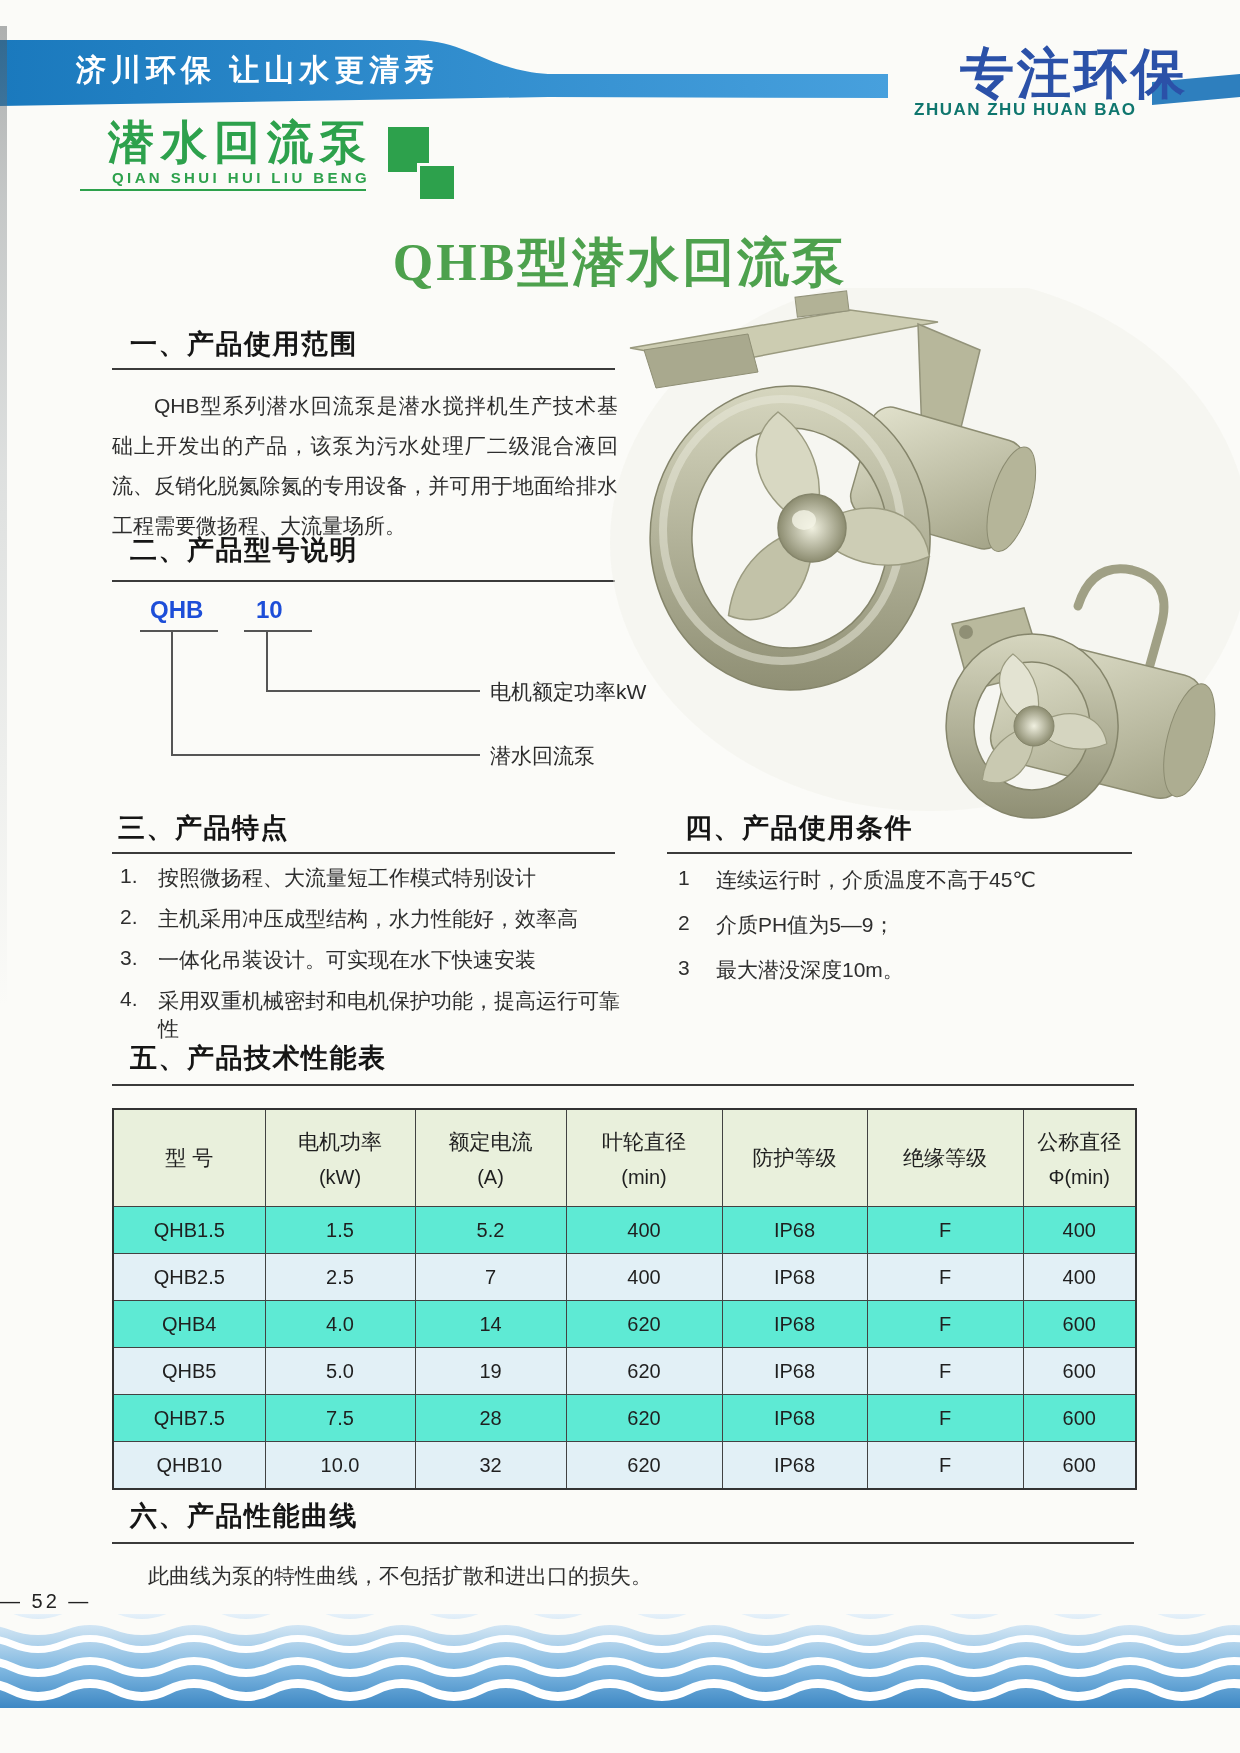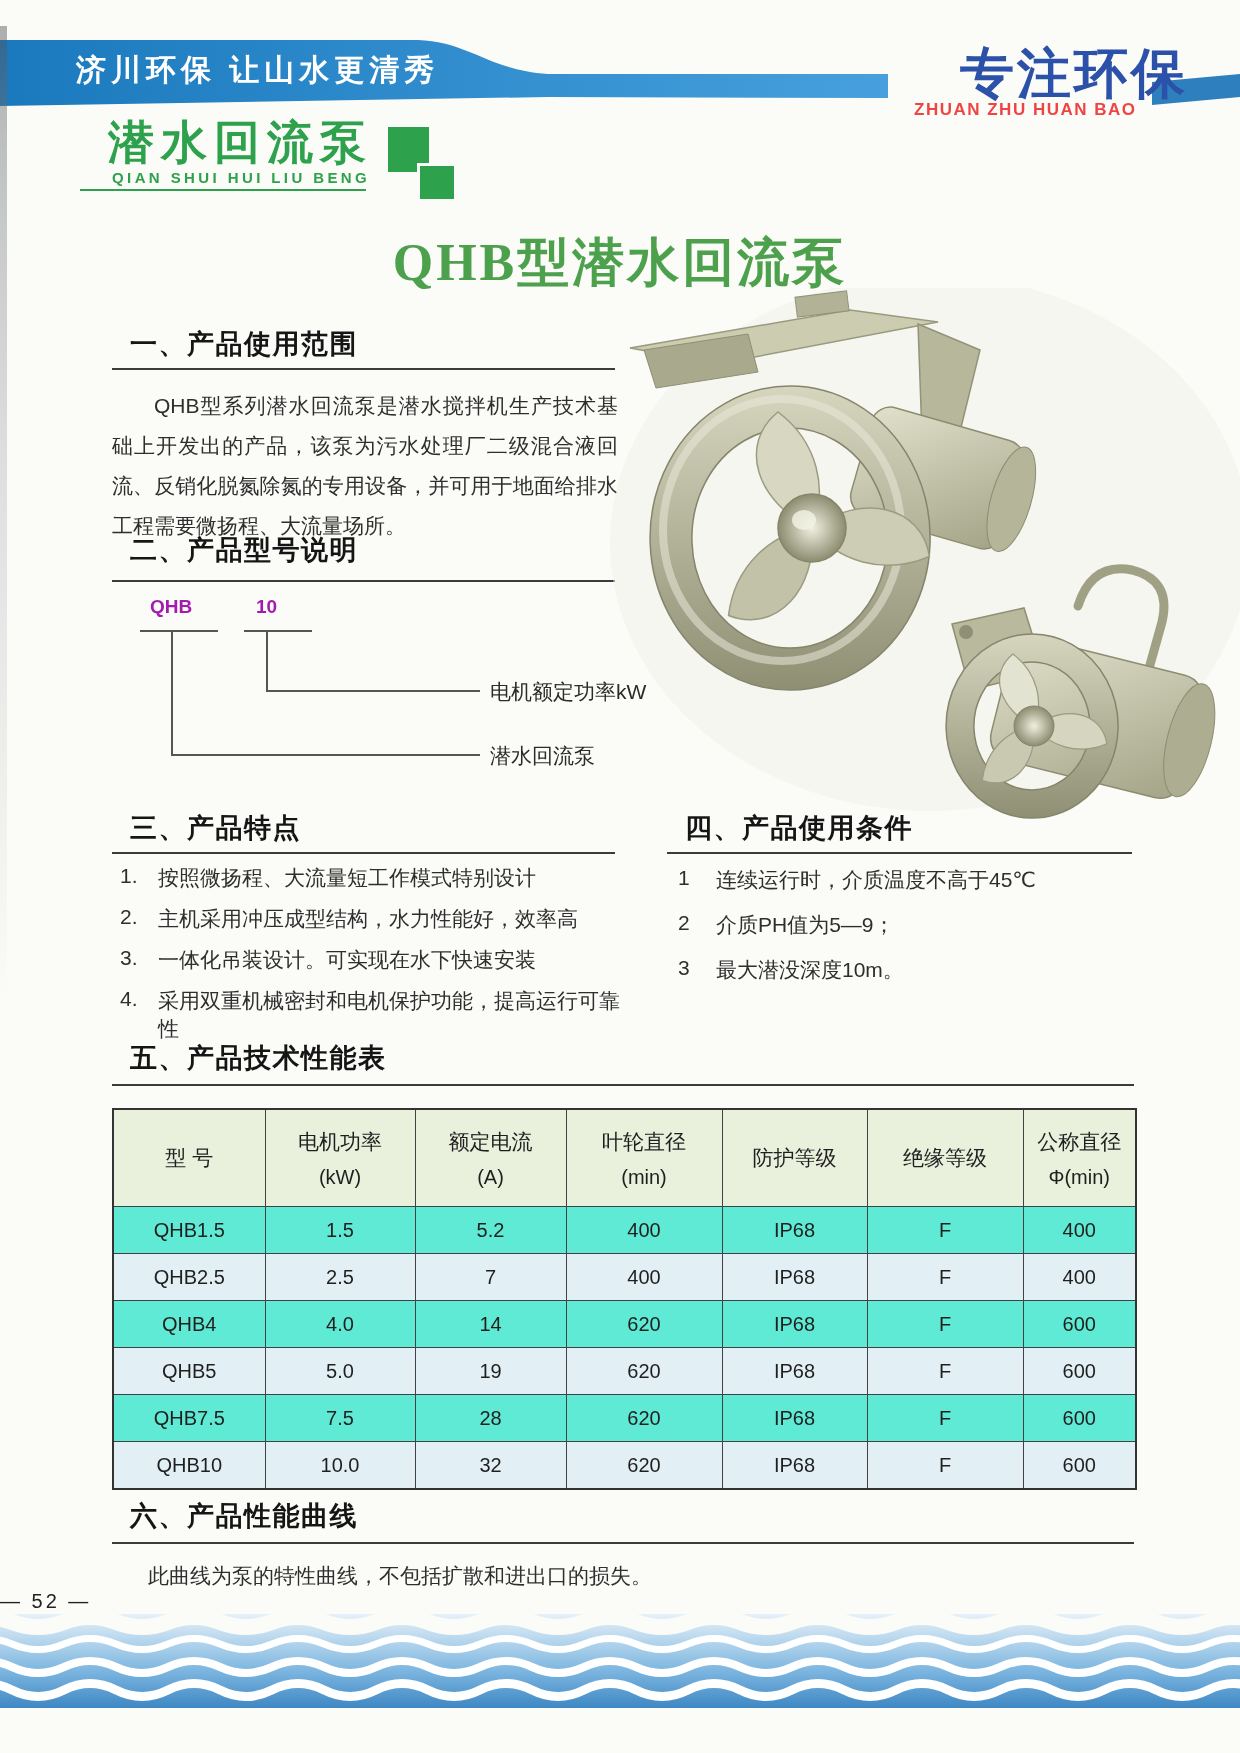--- a/index.html
+++ b/index.html
@@ -3,35 +3,35 @@
 <meta charset="utf-8">
 <style>
   html,body{margin:0;padding:0;background:#e9e9e6;}
   .page{position:relative;width:1240px;height:1753px;margin:0 auto;background:#fbfbf8;
         overflow:hidden;font-family:"Liberation Sans","DejaVu Sans",sans-serif;color:#2e2e2e;}
   .abs{position:absolute;}
   
   .banner-svg{left:0;top:0;}
   .slogan{left:76px;top:50px;font-size:30px;font-weight:700;color:#ffffff;letter-spacing:5px;z-index:3;}
   .brand-cn{left:912px;top:44px;font-size:54px;font-weight:900;color:#2b51a8;letter-spacing:3px;z-index:3;line-height:1.1;margin-left:48px;}
-  .brand-py{left:914px;top:100px;font-size:17px;font-weight:700;color:#ef4444;letter-spacing:1.5px;z-index:3;}
+  .brand-py{left:914px;top:100px;font-size:17px;font-weight:700;color:#0f766e;letter-spacing:1.5px;z-index:3;}
   .logo-cn{left:108px;top:118px;font-size:46px;font-weight:900;color:#2da14c;letter-spacing:7px;line-height:1.05;}
   .logo-py{left:112px;top:169px;font-size:15px;font-weight:700;color:#2da14c;letter-spacing:3.4px;}
   .logo-underline{left:80px;top:189px;width:286px;height:2px;background:#2da14c;}
   .logo-sq1{left:388px;top:127px;width:41px;height:45px;background:#2da14c;}
   .logo-sq2{left:417px;top:163px;width:34px;height:33px;background:#2da14c;border-left:3px solid #fbfbf8;border-top:3px solid #fbfbf8;}
   .doc-title{left:0;top:228px;width:1240px;text-align:center;font-family:"Liberation Serif","DejaVu Serif",serif;
              font-size:52px;font-weight:700;color:#4da14d;letter-spacing:3px;}
   
   .sec-h{font-size:27px;font-weight:700;color:#151515;letter-spacing:1.5px;margin-left:18px;}
   .sec-u{height:2px;background:#3b3b3b;}
   .body-text{font-size:21px;line-height:40px;color:#2e2e2e;}
   .s1-body{left:112px;top:386px;width:506px;text-indent:2em;text-align:justify;}
   
-  .model-code{font-size:19px;font-weight:700;color:#a21caf;text-align:center;}
+  .model-code{font-size:24px;font-weight:700;color:#1d4ed8;text-align:center;}
   .m-underline{height:2px;background:#555;}
   .callout{border-left:2px solid #555;border-bottom:2px solid #555;}
   .callout-label{font-size:21px;color:#2b2b2b;z-index:2;}
   
   .feat{display:flex;align-items:flex-start;font-size:21px;color:#2e2e2e;}
   .s3-list .feat{height:41px;}
   .s4-list .feat{height:45px;}
   .fn{width:38px;flex:none;}
   .ft{flex:1;}
   
@@ -139,21 +139,21 @@
   <div class="abs sec-u" style="left:112px;top:580px;width:503px"></div>
   <div class="abs model-code" style="left:150px;top:596px">QHB</div>
   <div class="abs model-code" style="left:256px;top:596px">10</div>
   <div class="abs m-underline" style="left:140px;top:630px;width:78px"></div>
   <div class="abs m-underline" style="left:244px;top:630px;width:68px"></div>
   <div class="abs callout" style="left:266px;top:632px;width:212px;height:58px"></div>
   <div class="abs callout" style="left:171px;top:632px;width:307px;height:122px"></div>
   <div class="abs callout-label" style="left:490px;top:678px">电机额定功率kW</div>
   <div class="abs callout-label" style="left:490px;top:742px">潜水回流泵</div>
 
-  <div class="abs sec-h z2" style="left:112px;top:810px">三、产品特点</div>
+  <div class="abs sec-h z2" style="left:100px;top:810px">三、产品特点</div>
   <div class="abs sec-u z2" style="left:112px;top:852px;width:503px"></div>
   <div class="abs s3-list z2" style="left:120px;top:864px;width:520px">
       <div class="feat">
         <span class="fn">1.</span>
         <span class="ft">按照微扬程、大流量短工作模式特别设计</span>
       </div>
       <div class="feat">
         <span class="fn">2.</span>
         <span class="ft">主机采用冲压成型结构，水力性能好，效率高</span>
       </div>

